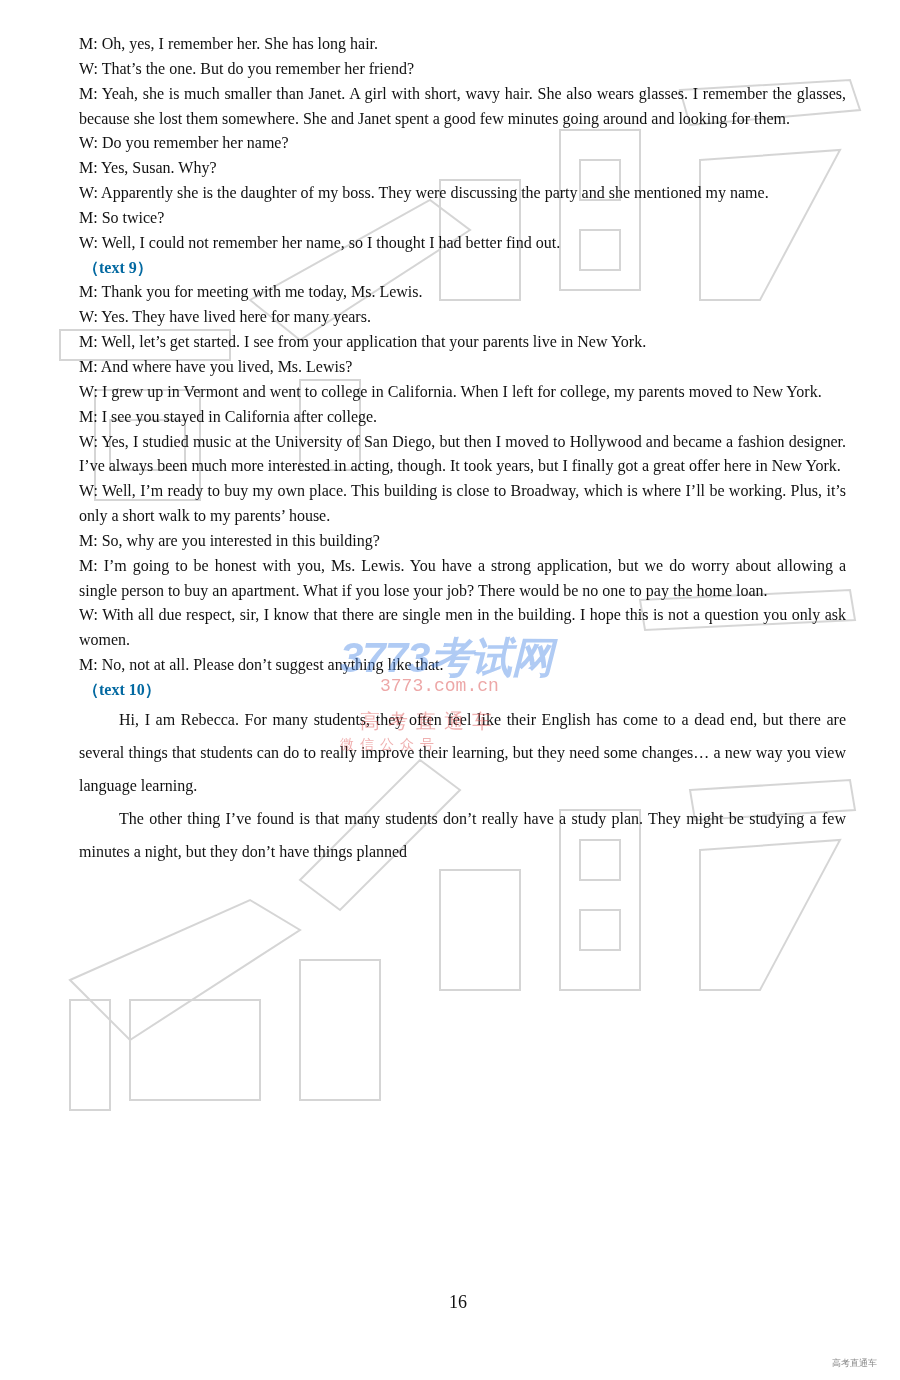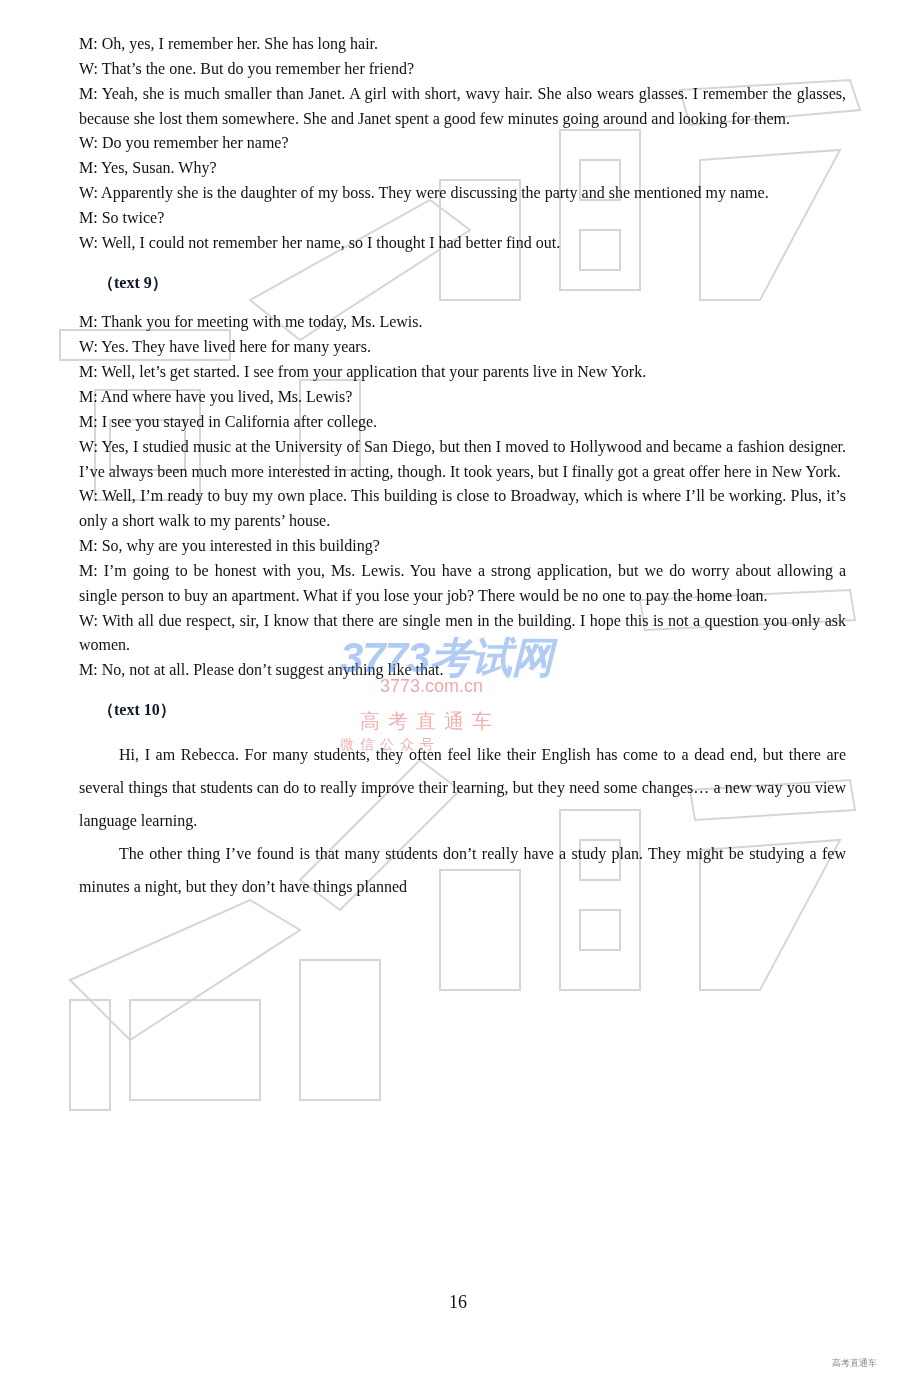--- a/index.html
+++ b/index.html
@@ -1,26 +1,26 @@
 <!DOCTYPE html>
 <html><head>
 <meta charset="utf-8">
 <style>
   html, body { margin: 0; padding: 0; background: #ffffff; }
   body { width: 900px; height: 1380px; position: relative; overflow: hidden; }
   .page { position: absolute; left: 79px; top: 32px; width: 767px; font-family: "Liberation Serif", "DejaVu Serif", serif; font-size: 16px; color: #111; }
   .line { line-height: 24.85px; text-align: justify; text-align-last: left; margin: 0; }
   .para { margin: 0; line-height: 33px; text-align: justify; }
-  .heading { color: #0f172a; font-weight: bold; line-height: 24.85px; margin: 15px; padding-left: 4px; }
+  .heading { color: #0369a1; font-weight: bold; line-height: 24.85px; margin: 0; padding-left: 4px; }
   .indent { text-indent: 40px; }
   .watermark { position: absolute; pointer-events: none; }
   .pagenum { position: absolute; left: 449px; top: 1292px; font-family: "Liberation Serif", serif; font-size: 18px; color: #111; }
   .footer-brand { position: absolute; left: 832px; top: 1357px; font-family: "DejaVu Sans", sans-serif; font-size: 9px; color: #888; }
   .wm-site { position: absolute; left: 340px; top: 630px; font-family: "Liberation Sans", sans-serif; font-weight: bold; font-style: italic; font-size: 42px; color: rgba(80,140,230,0.45); letter-spacing: -1px; }
-  .wm-sub { position: absolute; left: 380px; top: 676px; font-family: Liberation Sans, sans-serif; font-size: 18px; color: rgba(220,80,80,0.5); }
+  .wm-sub { position: absolute; left: 380px; top: 676px; font-family: Liberation Mono, monospace; font-size: 18px; color: rgba(220,80,80,0.5); }
   .wm-red1 { position: absolute; left: 360px; top: 708px; font-family: "DejaVu Sans", sans-serif; font-size: 20px; color: rgba(220,80,80,0.45); letter-spacing: 8px; }
   .wm-red2 { position: absolute; left: 340px; top: 736px; font-family: "DejaVu Sans", sans-serif; font-size: 14px; color: rgba(220,80,80,0.45); letter-spacing: 6px; }
 </style>
 </head>
 <body>
 
 <svg class="watermark" width="900" height="1380" style="left:0;top:0;">
   <g fill="none" stroke="#c8c8c8" stroke-width="2" opacity="0.75">
     <path d="M60 330 L230 330 L230 360 L60 360 Z"></path>
     <path d="M95 390 L200 390 L200 500 L95 500 Z"></path>
@@ -59,20 +59,21 @@
     <p class="line">M: So twice?</p>
     <p class="line">W: Well, I could not remember her name, so I thought I had better find out.</p>
   </div>
 
   <p class="heading">（text 9）</p>
   <div>
     <p class="line">M: Thank you for meeting with me today, Ms. Lewis.</p>
     <p class="line">W: Yes. They have lived here for many years.</p>
     <p class="line">M: Well, let’s get started. I see from your application that your parents live in New York.</p>
     <p class="line">M: And where have you lived, Ms. Lewis?</p>
+    <p class="line">W: I grew up in Vermont and went to college in California. When I left for college, my parents moved to New York.</p>
     <p class="line">M: I see you stayed in California after college.</p>
     <p class="line">W: Yes, I studied music at the University of San Diego, but then I moved to Hollywood and became a fashion designer. I’ve always been much more interested in acting, though. It took years, but I finally got a great offer here in New York.</p>
     <p class="line">W: Well, I’m ready to buy my own place. This building is close to Broadway, which is where I’ll be working. Plus, it’s only a short walk to my parents’ house.</p>
     <p class="line">M: So, why are you interested in this building?</p>
     <p class="line">M: I’m going to be honest with you, Ms. Lewis. You have a strong application, but we do worry about allowing a single person to buy an apartment. What if you lose your job? There would be no one to pay the home loan.</p>
     <p class="line">W: With all due respect, sir, I know that there are single men in the building. I hope this is not a question you only ask women.</p>
     <p class="line">M: No, not at all. Please don’t suggest anything like that.</p>
   </div>
 
   <p class="heading">（text 10）</p>

